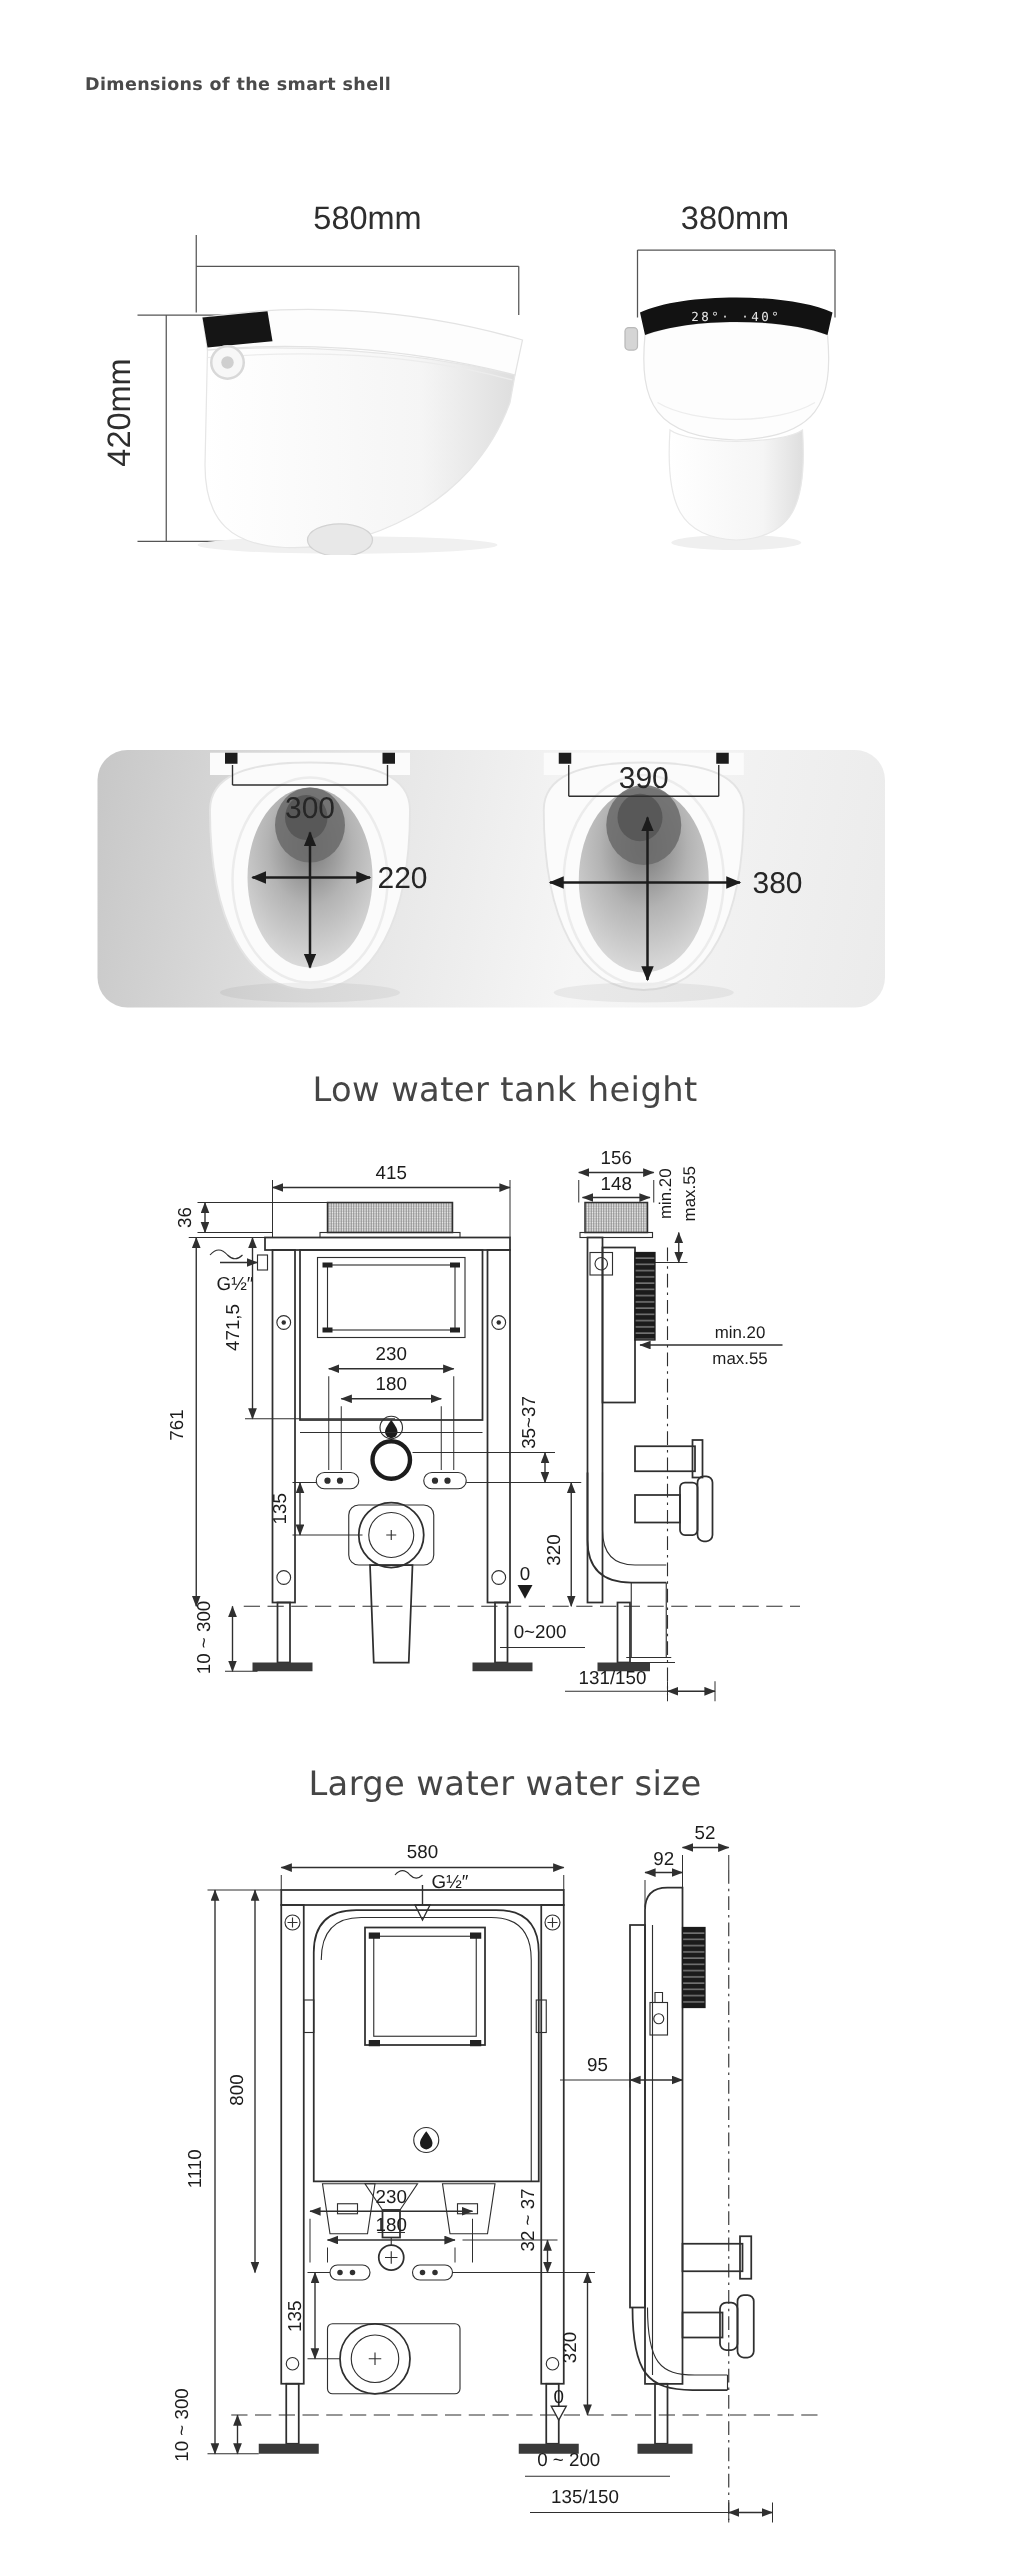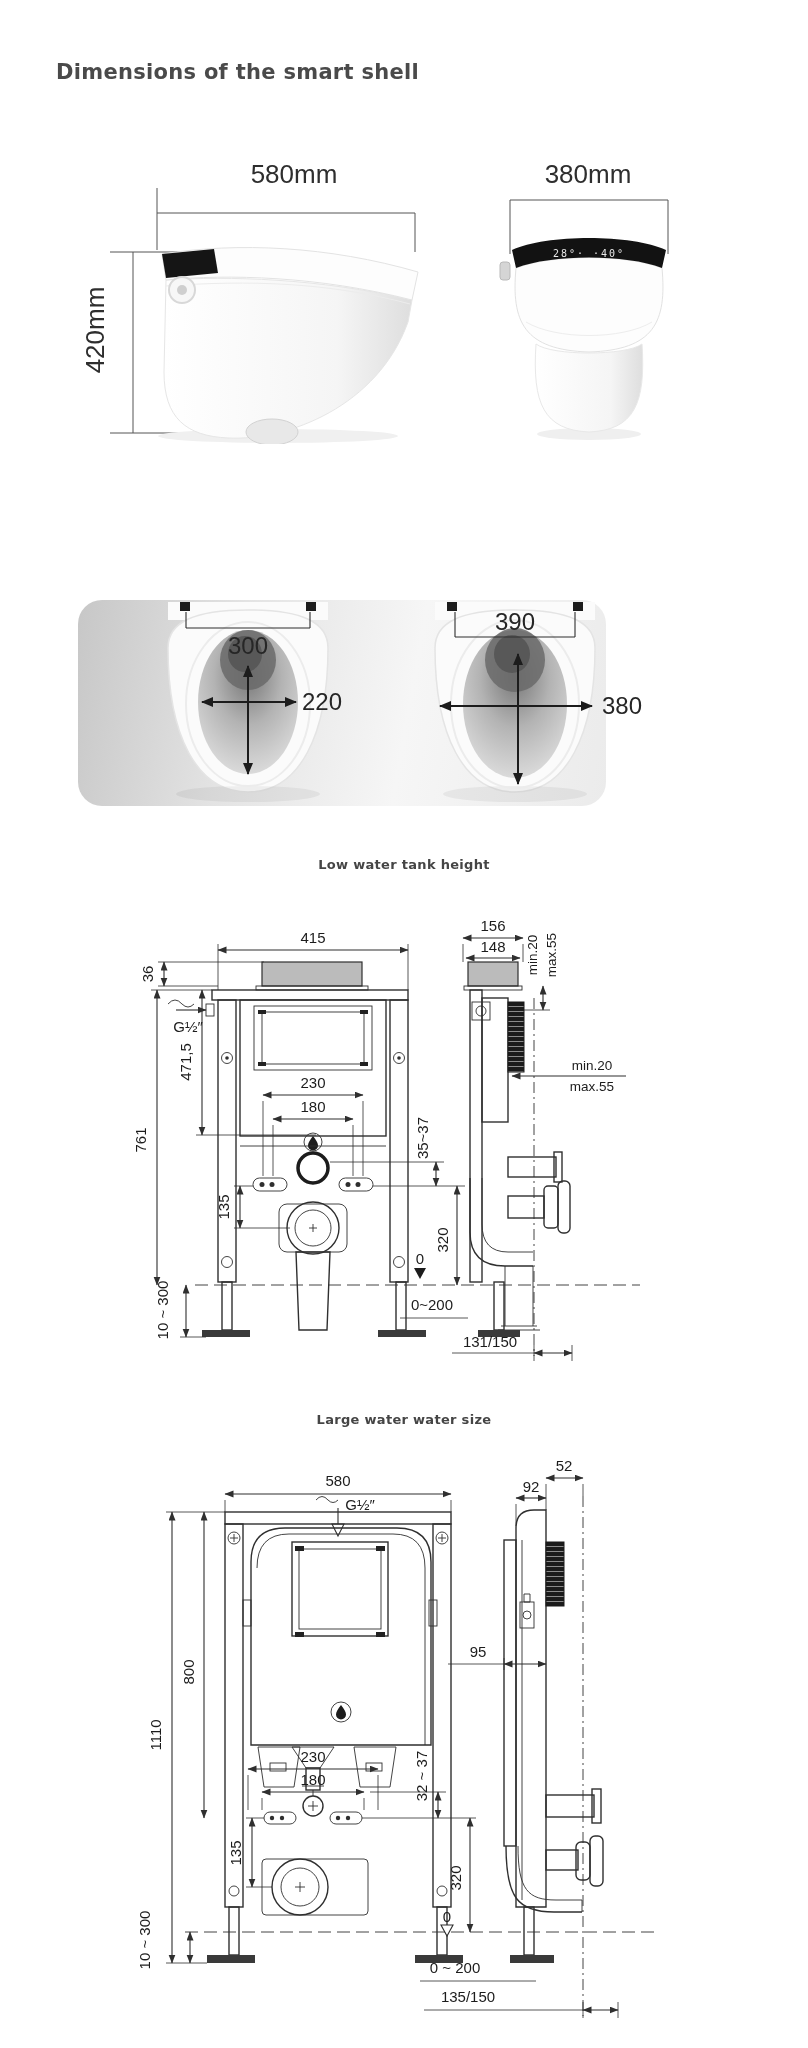--- a/index.html
+++ b/index.html
@@ -1,20 +1,20 @@
 <!DOCTYPE html>
 <html><head>
 <meta charset="utf-8">
 <style>
   html,body{margin:0;padding:0;background:#ffffff;}
   body{width:808px;height:2048px;position:relative;font-family:"Liberation Sans",sans-serif;overflow:hidden;}
   .abs{position:absolute;}
-  .h1{left:56px;top:60px;font-family:"DejaVu Sans",sans-serif;font-size:21px;font-weight:700;color:#4a4a4a;letter-spacing:.3px;}
-  .h2{left:0;right:0;text-align:center;font-family:"DejaVu Sans",sans-serif;font-size:13px;font-weight:700;color:#454545;letter-spacing:.3px;}
-  .photo{left:78px;top:600px;width:528px;height:206px;border-radius:24px;
+  .h1{left:68px;top:60px;font-family:"DejaVu Sans",sans-serif;font-size:14px;font-weight:700;color:#4a4a4a;letter-spacing:.3px;}
+  .h2{left:0;right:0;text-align:center;font-family:"DejaVu Sans",sans-serif;font-size:27px;font-weight:400;color:#454545;letter-spacing:.3px;}
+  .photo{left:78px;top:600px;width:630px;height:206px;border-radius:24px;
          background:linear-gradient(100deg,#c7c7c7 0%,#e3e3e3 30%,#f6f6f6 62%,#ebebeb 100%);}
   svg{display:block;}
   svg text{font-family:"Liberation Sans",sans-serif;}
   .d{font-size:15px;fill:#1c1c1c;text-anchor:middle;}
   .ds{font-size:13.5px;fill:#1c1c1c;text-anchor:middle;}
   .big{font-size:26px;fill:#2e2e2e;text-anchor:middle;}
   .med{font-size:24px;fill:#262626;text-anchor:middle;}
   .led{font-family:"DejaVu Sans Mono",monospace;font-size:10px;fill:#e8e8e8;text-anchor:middle;letter-spacing:2px;}
   .dim{stroke:#2f2f2f;stroke-width:1.1;fill:none;}
   .ext{stroke:#2f2f2f;stroke-width:.8;fill:none;}

